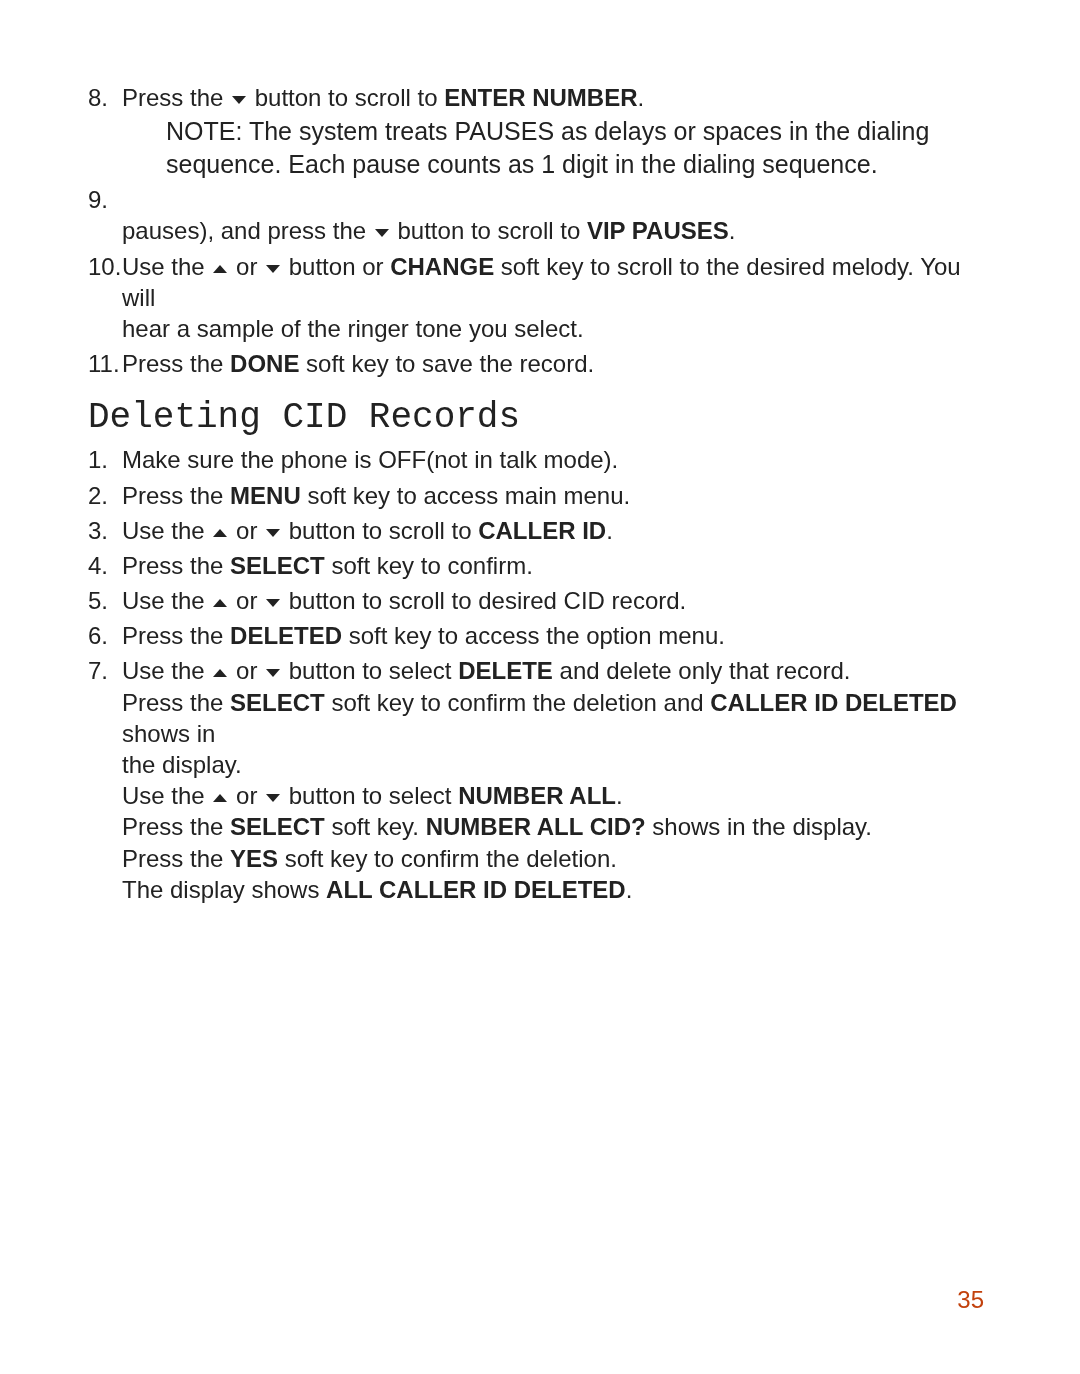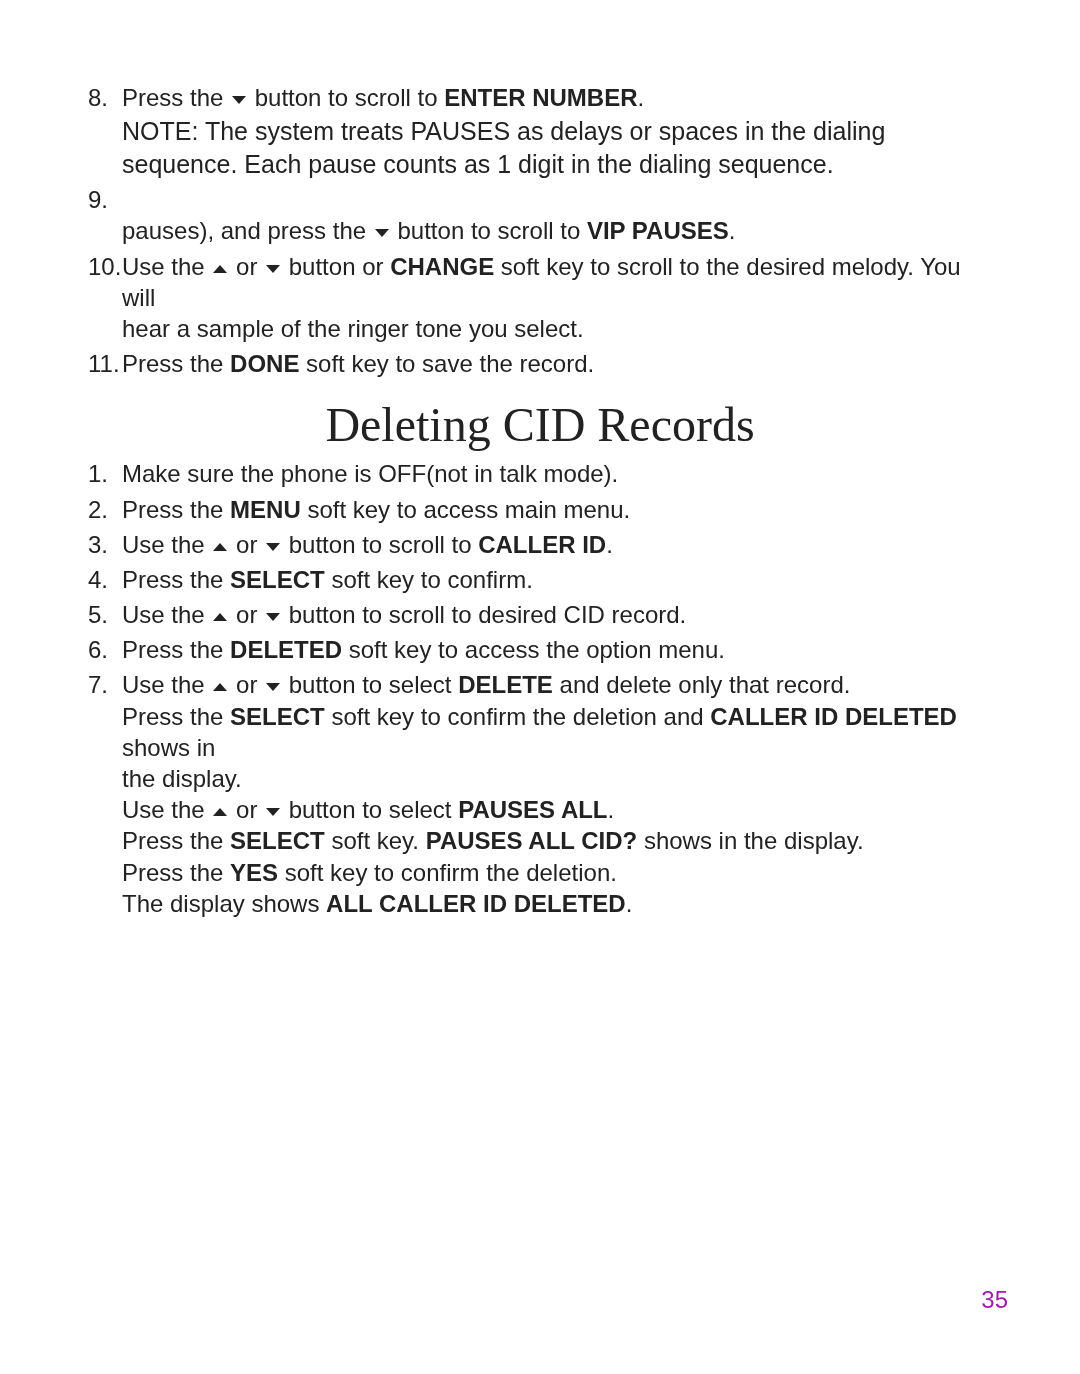--- a/index.html
+++ b/index.html
@@ -23,24 +23,23 @@
     line-height: 1.3;
     font-family: Arial, Helvetica, sans-serif;
   }
   .note-text {
     font-size: 25px;
     line-height: 1.3;
     font-family: Arial, Helvetica, sans-serif;
   }
   .bold { font-weight: bold; }
   .heading {
-    font-size: 48px;
-    font-family: Liberation Serif, serif;
+    font-size: 36px;
+    font-family: Liberation Mono, monospace;
     margin: 18px 0 6px 0;
-    text-align: center;
   }
   ol.main-list {
     list-style: none;
     padding: 0;
     margin: 0;
   }
   ol.main-list > li {
     display: flex;
     margin: 4px 0;
   }
@@ -72,37 +71,37 @@
     border-top: 8px solid #222;
   }
   .tri-up {
     border-left: 7px solid transparent;
     border-right: 7px solid transparent;
     border-bottom: 8px solid #222;
   }
   .pagenum {
     position: absolute;
     bottom: 60px;
-    right: 72px;
+    right: 96px;
     font-size: 24px;
-    color: #a21caf;
+    color: #c2410c;
   }
 </style>
 </head>
 <body>
 
 <div class="page">
 
   <ol class="main-list body-text">
 
     <li>
       <span class="num">8.</span>
       <div class="content">
         <span>Press the </span><span class="tri tri-down"></span><span> button to scroll to </span><span class="bold">ENTER NUMBER</span><span>.</span>
-        <div class="note-text" style="margin-top:2px;">
+        <div class="note-text" style="margin-top:2px;margin-left:44px;">
           <div>NOTE: The system treats PAUSES as delays or spaces in the dialing</div>
           <div>sequence. Each pause counts as 1 digit in the dialing sequence.</div>
         </div>
       </div>
     </li>
 
     <li>
       <span class="num">9.</span>
       <div class="content">
         <br>
@@ -175,22 +174,22 @@
 
     <li>
       <span class="num">7.</span>
       <div class="content">
         <span>Use the </span><span class="tri tri-up"></span><span> or </span><span class="tri tri-down"></span><span> button to select </span><span class="bold">DELETE</span><span> and delete only that record.</span><br>
         <span>Press the </span><span class="bold">SELECT</span><span> soft key to confirm the deletion and </span><span class="bold">CALLER ID DELETED</span><span> shows in</span><br>
         <span>the display.</span>
 
 
         <div>
-          <span>Use the </span><span class="tri tri-up"></span><span> or </span><span class="tri tri-down"></span><span> button to select </span><span class="bold">PAUSES ALL</span><span>.</span><br>
-          <span>Press the </span><span class="bold">SELECT</span><span> soft key. </span><span class="bold">PAUSES ALL CID?</span><span> shows in the display.</span><br>
+          <span>Use the </span><span class="tri tri-up"></span><span> or </span><span class="tri tri-down"></span><span> button to select </span><span class="bold">NUMBER ALL</span><span>.</span><br>
+          <span>Press the </span><span class="bold">SELECT</span><span> soft key. </span><span class="bold">NUMBER ALL CID?</span><span> shows in the display.</span><br>
           <span>Press the </span><span class="bold">YES</span><span> soft key to confirm the deletion.</span><br>
           <span>The display shows </span><span class="bold">ALL CALLER ID DELETED</span><span>.</span>
         </div>
       </div>
     </li>
 
   </ol>
 
   <div class="pagenum">35</div>
 </div>

